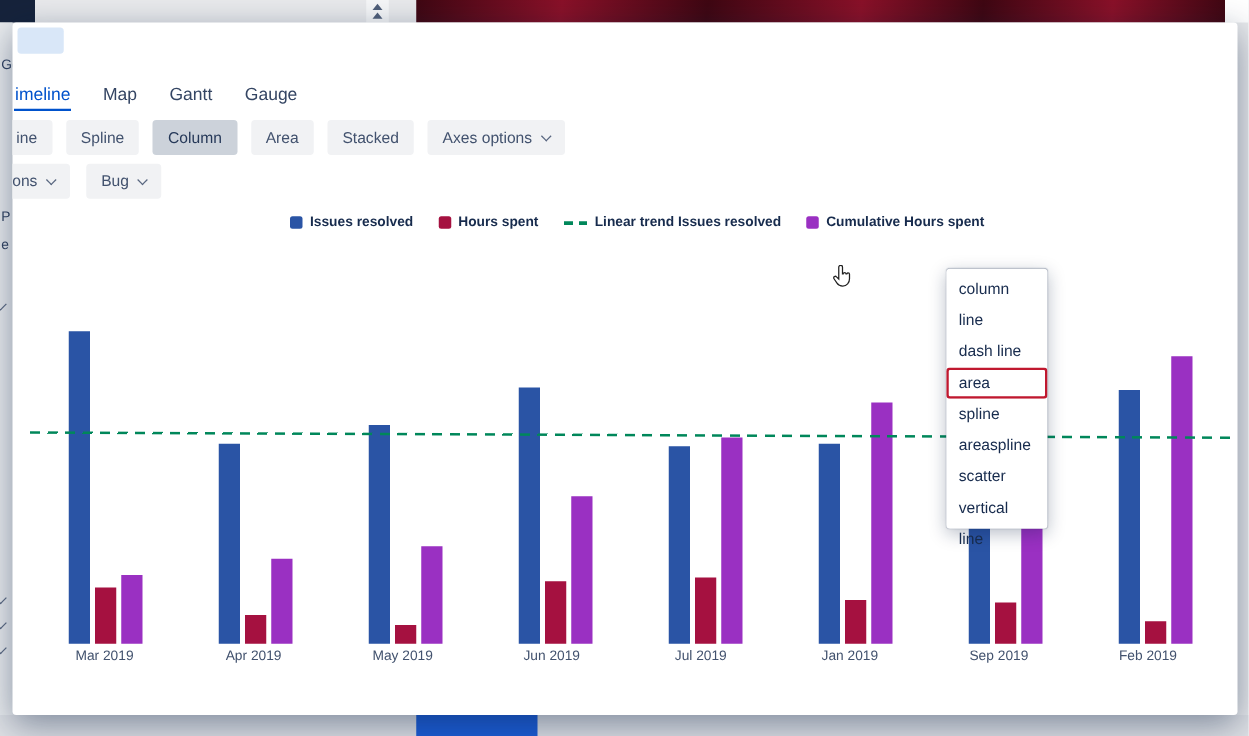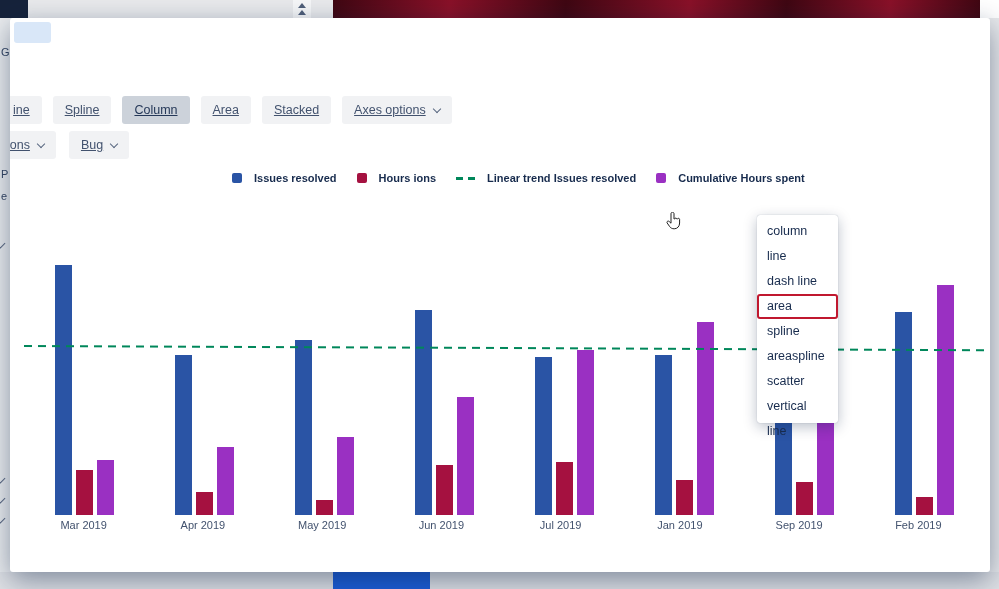--- a/index.html
+++ b/index.html
@@ -34,28 +34,28 @@
   .tabs { position:absolute; left:1px; top:49px; display:flex; gap:24px; font-size:14px; color:#344563; }
   .tab  { padding:0 1px 6px; cursor:pointer; }
   .tab.active { color:#0052cc; box-shadow:inset 0 -2px 0 #0052cc; }
 
   .btnrow { position:absolute; left:1px; display:flex; gap:11px; }
   .row1 { top:78px; } .row2 { top:113px; gap:13px; }
   .row1 .btn:first-child { margin-left:-10px; }
   .row2 .btn:first-child { margin-left:-16px; }
   .btn { height:28px; padding:0 12px; border:0; border-radius:3px; background:#f1f2f4; color:#42526e;
          font-family:"Liberation Sans",sans-serif; font-size:12.5px; font-weight:500;
-         display:inline-flex; align-items:center; gap:8px; cursor:pointer; white-space:nowrap;text-decoration:underline; }
+         display:inline-flex; align-items:center; gap:8px; cursor:pointer; white-space:nowrap; }
   .btn.active { background:#ccd2da; color:#253858; }
   .chev { width:6px; height:6px; border-right:1.5px solid #596780; border-bottom:1.5px solid #596780;
           transform:rotate(45deg); margin-top:-3px; }
 
   .legend { position:absolute; left:222px; top:154px; display:flex; align-items:center; gap:20px;
             font-size:11px; font-weight:700; color:#172b4d; }
-  .litem { display:flex; align-items:center; gap:12px; cursor:pointer;text-align:center; }
+  .litem { display:flex; align-items:center; gap:6px; cursor:pointer;text-align:center; }
   .sw { width:10px; height:10px; border-radius:2px; }
   .sw.dash { width:19px; height:3px; border-radius:0; }
 
   .plot { position:absolute; left:14px; right:6px; top:180px; bottom:57px; }
   .groups { display:flex; height:100%; }
   .group  { flex:1; display:flex; align-items:flex-end; justify-content:center; gap:4px; }
   .bar    { width:17px; cursor:pointer; }
   .trend  { position:absolute; left:0; right:0; height:2px; transform:rotate(.25deg);
             transform-origin:left center; cursor:pointer; }
   .xlabels { position:absolute; left:14px; right:12px; top:501px; display:flex; }
@@ -97,20 +97,26 @@
     <span class="fchev c2"></span>
     <span class="fchev c3"></span>
   </div>
 
   <div class="bottomstrip"></div>
   <div class="bottombtn" style="background: rgb(28, 93, 214);"></div>
 
   <div class="modal">
     <div class="chip"></div>
 
+    <div class="tabs">
+        <div class="tab active">imeline</div>
+        <div class="tab">Map</div>
+        <div class="tab">Gantt</div>
+        <div class="tab">Gauge</div>
+      </div>
     <div class="btnrow row1">
         <button class="btn">
           <span class="btn-label">ine</span>
         </button>
         <button class="btn">
           <span class="btn-label">Spline</span>
         </button>
         <button class="btn active">
           <span class="btn-label">Column</span>
         </button>
@@ -136,21 +142,21 @@
         </button>
       </div>
 
     <div class="legend">
         <div class="litem">
           <span class="sw" style="background: rgb(42, 84, 165);"></span>
           <span class="llabel">Issues resolved</span>
         </div>
         <div class="litem">
           <span class="sw" style="background: rgb(165, 17, 64);"></span>
-          <span class="llabel">Hours ions</span>
+          <span class="llabel">Hours spent</span>
         </div>
         <div class="litem">
           <span class="sw dash" style="background: repeating-linear-gradient(90deg, rgb(0, 135, 90) 0px, rgb(0, 135, 90) 7px, transparent 7px, transparent 12px);"></span>
           <span class="llabel">Linear trend Issues resolved</span>
         </div>
         <div class="litem">
           <span class="sw" style="background: rgb(154, 48, 194);"></span>
           <span class="llabel">Cumulative Hours spent</span>
         </div>
       </div>

